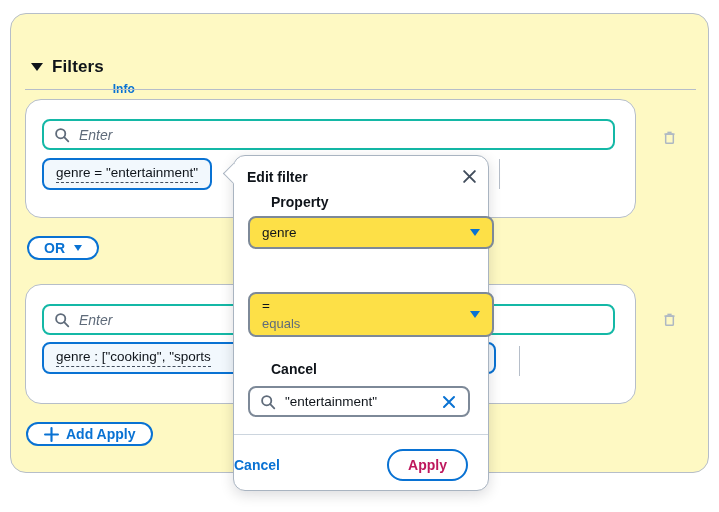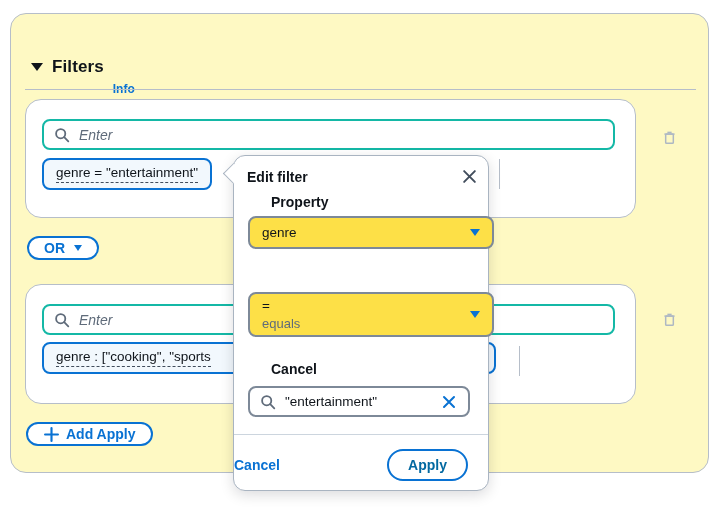--- a/index.html
+++ b/index.html
@@ -125,21 +125,21 @@
   .pop-footer {
     position: absolute; left: 0; right: 20px; top: 288px; height: 42px;
     display: flex; align-items: center; justify-content: space-between; gap: 26px;
   }
   .cancel-btn {
     border: none; background: transparent; color: #0972d3;
     font-family: "Liberation Sans", sans-serif; font-size: 14px; font-weight: 700; cursor: pointer;
   }
   .apply-btn {
     height: 32px; padding: 0 19px; background: #fff; border: 2px solid #0972d3; border-radius: 16px;
-    color: #0369a1; font-family: "Liberation Sans", sans-serif; font-size: 14px; font-weight: 700; cursor: pointer;
+    color: #be185d; font-family: "Liberation Sans", sans-serif; font-size: 14px; font-weight: 700; cursor: pointer;
   }
 </style>
 </head>
 <body>
 
 <div class="canvas">
 
   <div class="panel">
 
     <div class="hdr">

